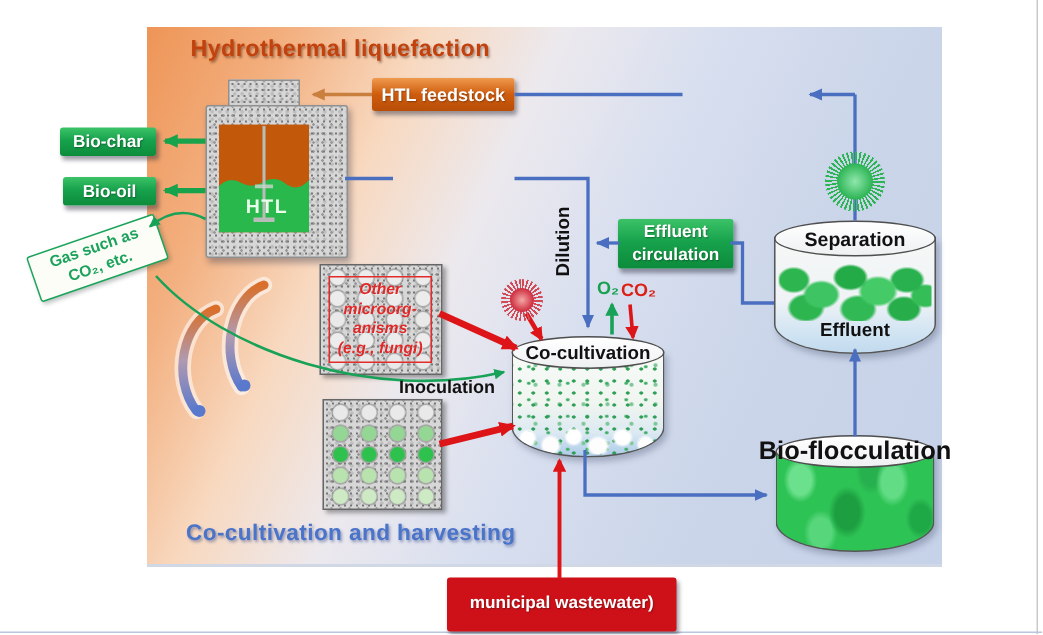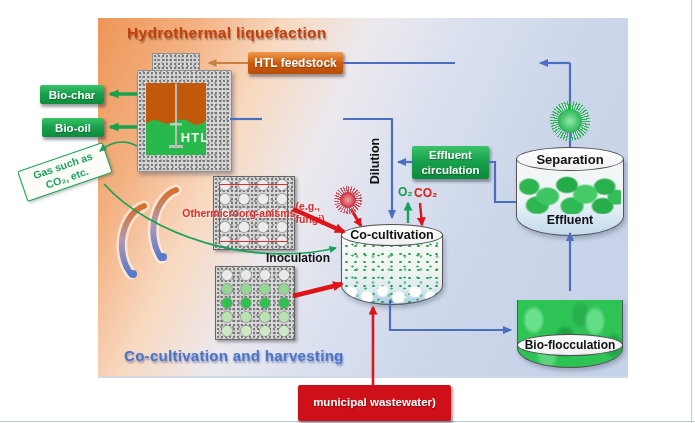--- a/index.html
+++ b/index.html
@@ -44,31 +44,31 @@
   .stipple{background-color:#d7d7d7;
     background-image:radial-gradient(#777 .8px,transparent 1px),
                      radial-gradient(#999 .8px,transparent 1px),
                      radial-gradient(#bdbdbd 1px,transparent 1.2px);
     background-size:4px 4px,6px 6px,5px 5px;background-position:0 0,2px 3px,1px 1px;}
   .reactor-shell{position:absolute;left:137px;top:70px;width:93px;height:100px;
     border:1px solid #909090;border-radius:2px;box-shadow:2px 3px 4px rgba(60,60,80,.4);}
   .reactor-cap{position:absolute;left:152px;top:53px;width:46px;height:19px;border:1px solid #909090;}
   .reactor-chamber{position:absolute;left:146px;top:83px;width:60px;height:72px;}
   .reactor-label{position:absolute;left:146px;top:130px;width:64px;text-align:center;
-    color:#e9fbe9;font-size:13px;font-weight:600;letter-spacing:1px;z-index:6;padding-left:17px;}
+    color:#e9fbe9;font-size:13px;font-weight:600;letter-spacing:1px;z-index:6;}
 
   
   .plate{position:absolute;border:1.5px solid #666;box-shadow:2px 2px 3px rgba(0,0,0,.35);}
   .plate .wells{position:absolute;inset:1px;}
   .wrow{height:14px;
     background-image:radial-gradient(6.4px at 9px 7px,var(--wc) 4.6px,#a6a6a6 5.4px,rgba(110,110,110,.35) 5.9px,transparent 6.4px);
     background-size:19px 14px;background-position:1px 0;}
-  .plate-red-box{position:absolute;border:1.4px solid #e22b2b;display:flex;
+  .plate-red-box{position:absolute;border:1.4px solid #e22b2b;display:flex;flex-direction:column;
     align-items:center;justify-content:center;color:#e02828;font-weight:700;
-    text-shadow:.5px .5px 0 rgba(255,255,255,.65);}
+    text-shadow:.5px .5px 0 rgba(255,255,255,.65);font-style:italic;}
   .plate1{left:213px;top:176px;width:80px;height:72px;}
   .plate1 .plate-red-box{left:5px;top:7px;width:67px;height:56px;font-size:10.5px;line-height:1.22;}
   .plate2{left:215px;top:266px;width:78px;height:72px;}
   .plate2 .plate-red-box{left:3px;top:9px;width:69px;height:41px;font-size:12px;line-height:1.25;}
 
   
   .tank{position:absolute;}
   .tank .body{position:absolute;left:0;right:0;bottom:0;border:1.6px solid #565656;border-top:none;
     border-radius:0 0 50% 50% / 0 0 20px 20px;overflow:hidden;
     box-shadow:2px 3px 4px rgba(70,80,110,.35);}
@@ -107,21 +107,21 @@
       radial-gradient(18px 14px at 65% 55%,#44ca66 60%,rgba(45,181,79,0) 75%),
       radial-gradient(16px 12px at 84% 38%,#28b14e 60%,rgba(45,181,79,0) 75%),
       radial-gradient(14px 11px at 96% 62%,#35bd58 60%,rgba(45,181,79,0) 75%),
       radial-gradient(17px 13px at 18% 80%,#2db54f 60%,rgba(45,181,79,0) 75%),
       radial-gradient(17px 13px at 52% 82%,#30b954 60%,rgba(45,181,79,0) 75%),
       radial-gradient(16px 12px at 82% 82%,#27ae4b 60%,rgba(45,181,79,0) 75%);}
   .effluent-label{position:absolute;left:0;right:0;top:55px;text-align:center;font-weight:700;
     font-size:12.5px;color:#111;z-index:3;}
   
   .t-biofloc{left:517px;top:290px;width:106px;height:78px;}
-  .t-biofloc .rim{height:20px;font-size:12px;margin-top:44px;}
+  .t-biofloc .rim{height:20px;font-size:17px;}
   .t-biofloc .body{top:10px;background-color:#2ec355;
     background-image:
       radial-gradient(18px 24px at 15% 30%,#6ce18d 40%,rgba(46,195,85,0) 62%),
       radial-gradient(20px 28px at 45% 62%,#1d9f41 40%,rgba(46,195,85,0) 62%),
       radial-gradient(18px 26px at 74% 32%,#62dc85 40%,rgba(46,195,85,0) 62%),
       radial-gradient(16px 22px at 92% 68%,#1fa846 40%,rgba(46,195,85,0) 62%),
       radial-gradient(18px 24px at 28% 82%,#57d67b 40%,rgba(46,195,85,0) 62%),
       radial-gradient(16px 24px at 60% 22%,#27b14e 40%,rgba(46,195,85,0) 62%);}
 
   

